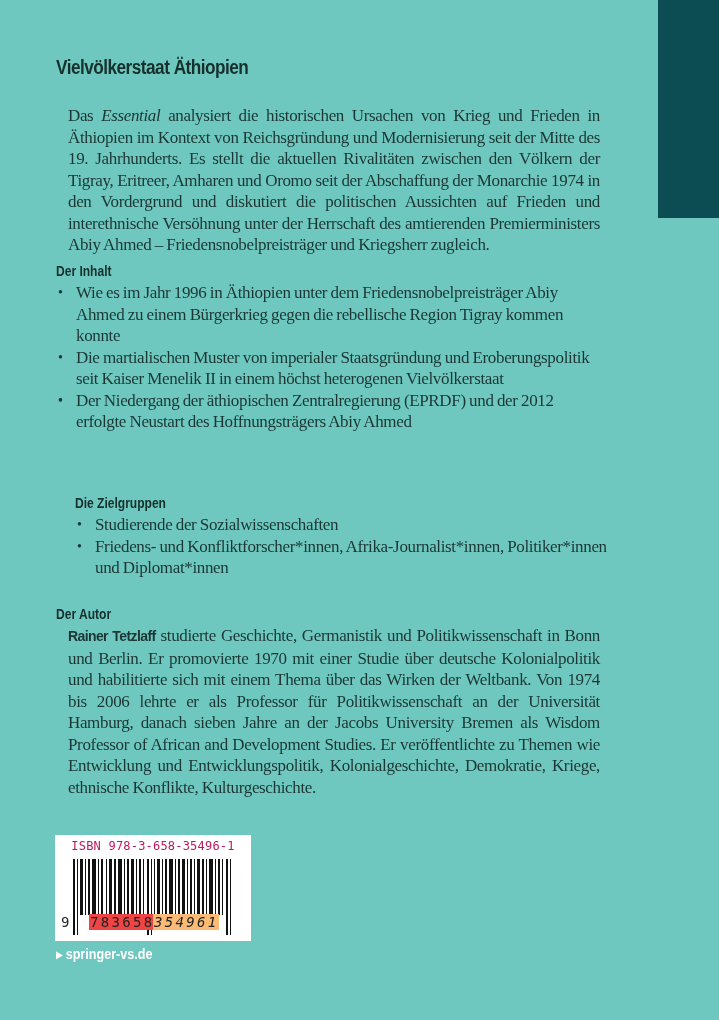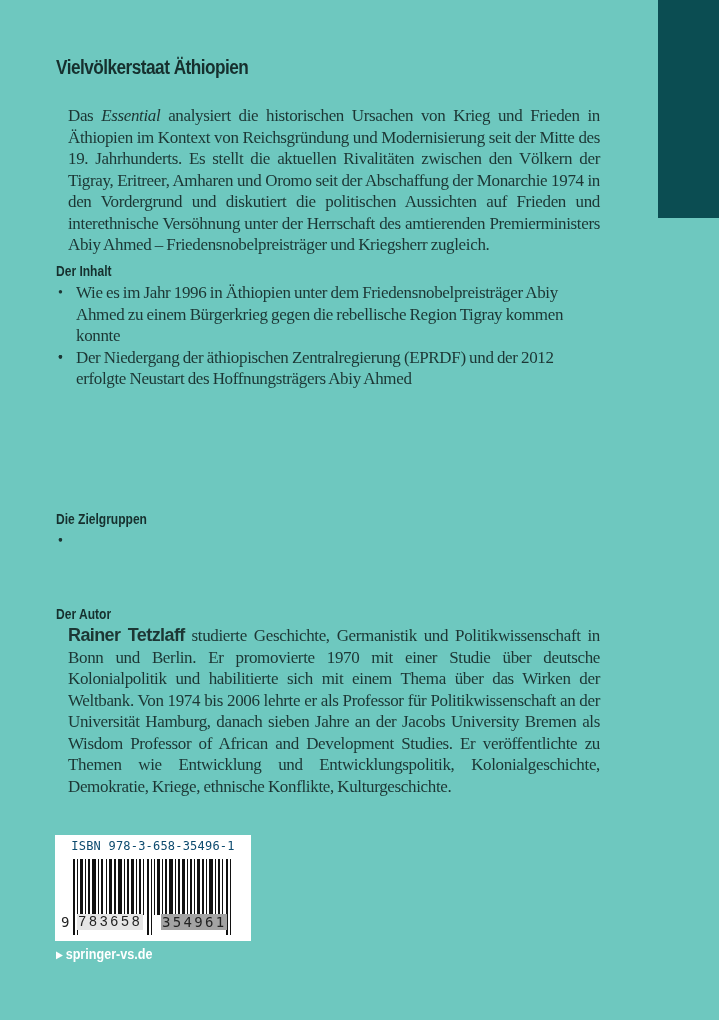--- a/index.html
+++ b/index.html
@@ -31,54 +31,54 @@
     }
     .intro { position: absolute; top: 93px; left: 0; width: 532px; }
     .sec-head {
       font-family: "Liberation Sans", "DejaVu Sans", sans-serif;
       font-weight: bold; font-size: 14px; color: #16302e;
       transform: scaleX(0.86); transform-origin: left top;
       white-space: nowrap; margin: 0;
     }
     .section { position: absolute; left: 0; width: 540px; }
     .sec-inhalt { top: 263px; }
-    .sec-ziel { top: 511px; }
+    .sec-ziel { top: 495px; margin-left: 19px; }
     .sec-autor { top: 606px; }
     ul.bullets { list-style: none; padding: 0; margin: 3px 0 0 0; }
     ul.bullets li {
       position: relative; padding-left: 20px;
       font-size: 17px; line-height: 21.5px;
       letter-spacing: -0.35px; word-spacing: -0.5px;
     }
     ul.bullets li .dot {
       position: absolute; left: 2px; top: 0; font-size: 14px;
     }
     .autor-text { margin-top: 3px; width: 532px; }
     .autor-name {
       font-family: "Liberation Sans", "DejaVu Sans", sans-serif;
-      font-weight: bold; font-size: 18px; letter-spacing: -0.6px;
+      font-weight: bold; font-size: 14px; letter-spacing: -0.6px;
     }
     .barcode-box {
       position: absolute; left: 55px; top: 835px; width: 196px; height: 106px;
       background: #ffffff;
     }
     .isbn-label {
       position: absolute; left: 0; top: 4px; width: 196px; text-align: center;
       font-family: "DejaVu Sans Mono", "Liberation Mono", monospace;
-      font-size: 12px; color: #0c4a6e; letter-spacing: 0.2px;
+      font-size: 12px; color: #be185d; letter-spacing: 0.2px;
     }
     .barcode-svg { position: absolute; left: 18px; top: 24px; }
     .barcode-digits {
       position: absolute; top: 79px; left: 6px;
       font-family: "DejaVu Sans Mono", "Liberation Mono", monospace;
       font-size: 14px; color: #222;
     }
     .d-first { position: absolute; left: 0; }
-    .d-left { position: absolute; left: 16px; letter-spacing: 2.3px; background: #e5e5e5; padding: 0 1px; font-family: Liberation Mono, monospace; }
-    .d-right { position: absolute; left: 100px; letter-spacing: 2.3px; background: #a3a3a3; padding: 0 1px; }
+    .d-left { position: absolute; left: 28px; letter-spacing: 2.3px; background: #ef4444; padding: 0 1px; }
+    .d-right { position: absolute; left: 92px; letter-spacing: 2.3px; background: #fdba74; padding: 0 1px; font-style: italic; }
     .springer-link {
       position: absolute; left: 56px; top: 946px;
       font-family: "Liberation Sans", "DejaVu Sans", sans-serif;
       font-weight: bold; font-size: 14px; color: #ffffff;
       text-decoration: none; white-space: nowrap;
       transform: scaleX(0.9); transform-origin: left top;
     }
     .springer-link .arrow { font-size: 10px; margin-right: 3px; vertical-align: 1px; }
     em { font-style: italic; }
   </style>
@@ -89,31 +89,31 @@
 
 <div class="content">
   <div class="title">Vielvölkerstaat Äthiopien</div>
 
   <p class="para intro"><span>Das </span><em>Essential</em><span> analysiert die historischen Ursachen von Krieg und Frieden in Äthiopien im Kontext von Reichsgründung und Modernisierung seit der Mitte des 19. Jahrhunderts. Es stellt die aktuellen Rivalitäten zwischen den Völkern der Tigray, Eritreer, Amharen und Oromo seit der Abschaffung der Monarchie 1974 in den Vordergrund und diskutiert die politischen Aussichten auf Frieden und interethnische Versöhnung unter der Herrschaft des amtierenden Premierministers Abiy Ahmed – Friedensnobelpreisträger und Kriegsherr zugleich.</span></p>
 
   <div class="section sec-inhalt">
     <h3 class="sec-head">Der Inhalt</h3>
     <ul class="bullets">
       <li><span class="dot">•</span><span>Wie es im Jahr 1996 in Äthiopien unter dem Friedensnobelpreisträger Abiy Ahmed zu einem Bürgerkrieg gegen die rebellische Region Tigray kommen konnte</span></li>
-      <li><span class="dot">•</span></li>
+      <li><span class="dot">•</span><span>Die martialischen Muster von imperialer Staatsgründung und Eroberungspolitik seit Kaiser Menelik II in einem höchst heterogenen Vielvölkerstaat</span></li>
       <li><span class="dot">•</span></li>
       <li><span class="dot">•</span><span>Der Niedergang der äthiopischen Zentralregierung (EPRDF) und der 2012 erfolgte Neustart des Hoffnungsträgers Abiy Ahmed</span></li>
     </ul>
   </div>
 
   <div class="section sec-ziel">
     <h3 class="sec-head">Die Zielgruppen</h3>
     <ul class="bullets">
-      <li><span class="dot">•</span></li>
-      <li><span class="dot">•</span></li>
+      <li><span class="dot">•</span><span>Studierende der Sozialwissenschaften</span></li>
+      <li><span class="dot">•</span><span>Friedens- und Konfliktforscher*innen, Afrika-Journalist*innen, Politiker*innen und Diplomat*innen</span></li>
     </ul>
   </div>
 
   <div class="section sec-autor">
     <h3 class="sec-head">Der Autor</h3>
     <p class="para autor-text"><span class="autor-name">Rainer Tetzlaff</span><span> studierte Geschichte, Germanistik und Politikwissenschaft in Bonn und Berlin. Er promovierte 1970 mit einer Studie über deutsche Kolonialpolitik und habilitierte sich mit einem Thema über das Wirken der Weltbank. Von 1974 bis 2006 lehrte er als Professor für Politikwissenschaft an der Universität Hamburg, danach sieben Jahre an der Jacobs University Bremen als Wisdom Professor of African and Development Studies. Er veröffentlichte zu Themen wie Entwicklung und Entwicklungspolitik, Kolonialgeschichte, Demokratie, Kriege, ethnische Konflikte, Kulturgeschichte.</span></p>
   </div>
 </div>
 
 <div class="barcode-box">

